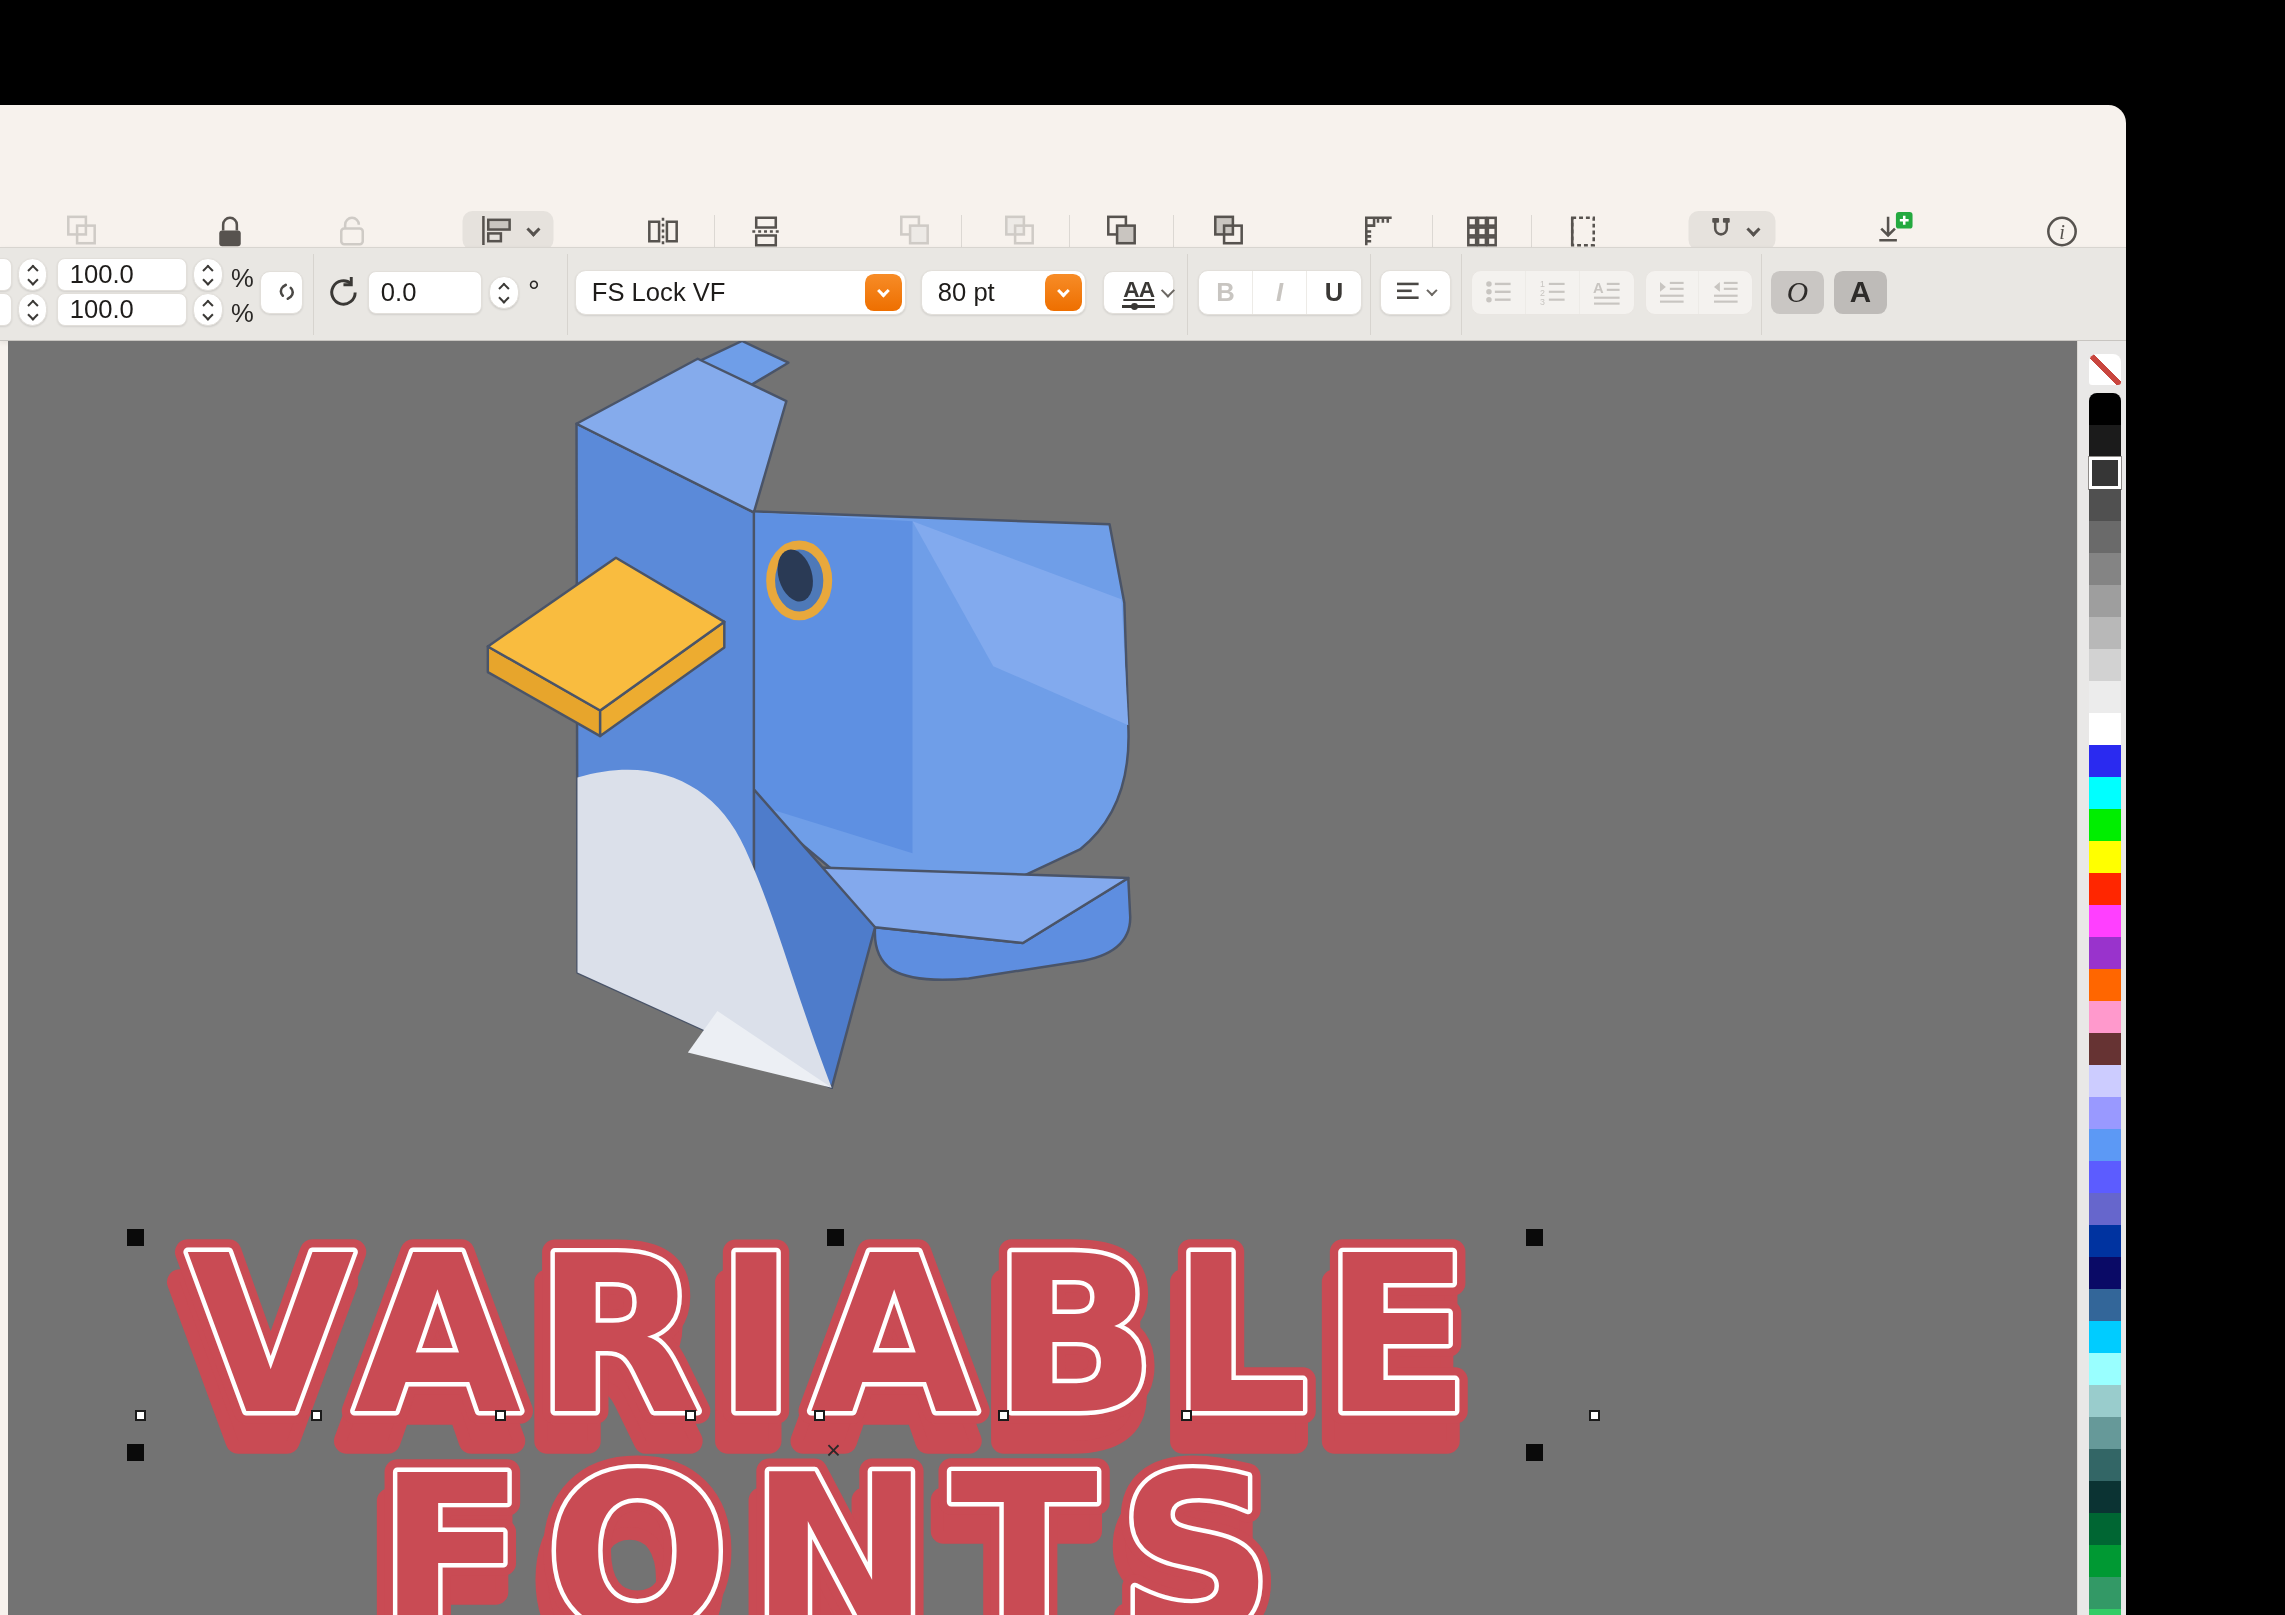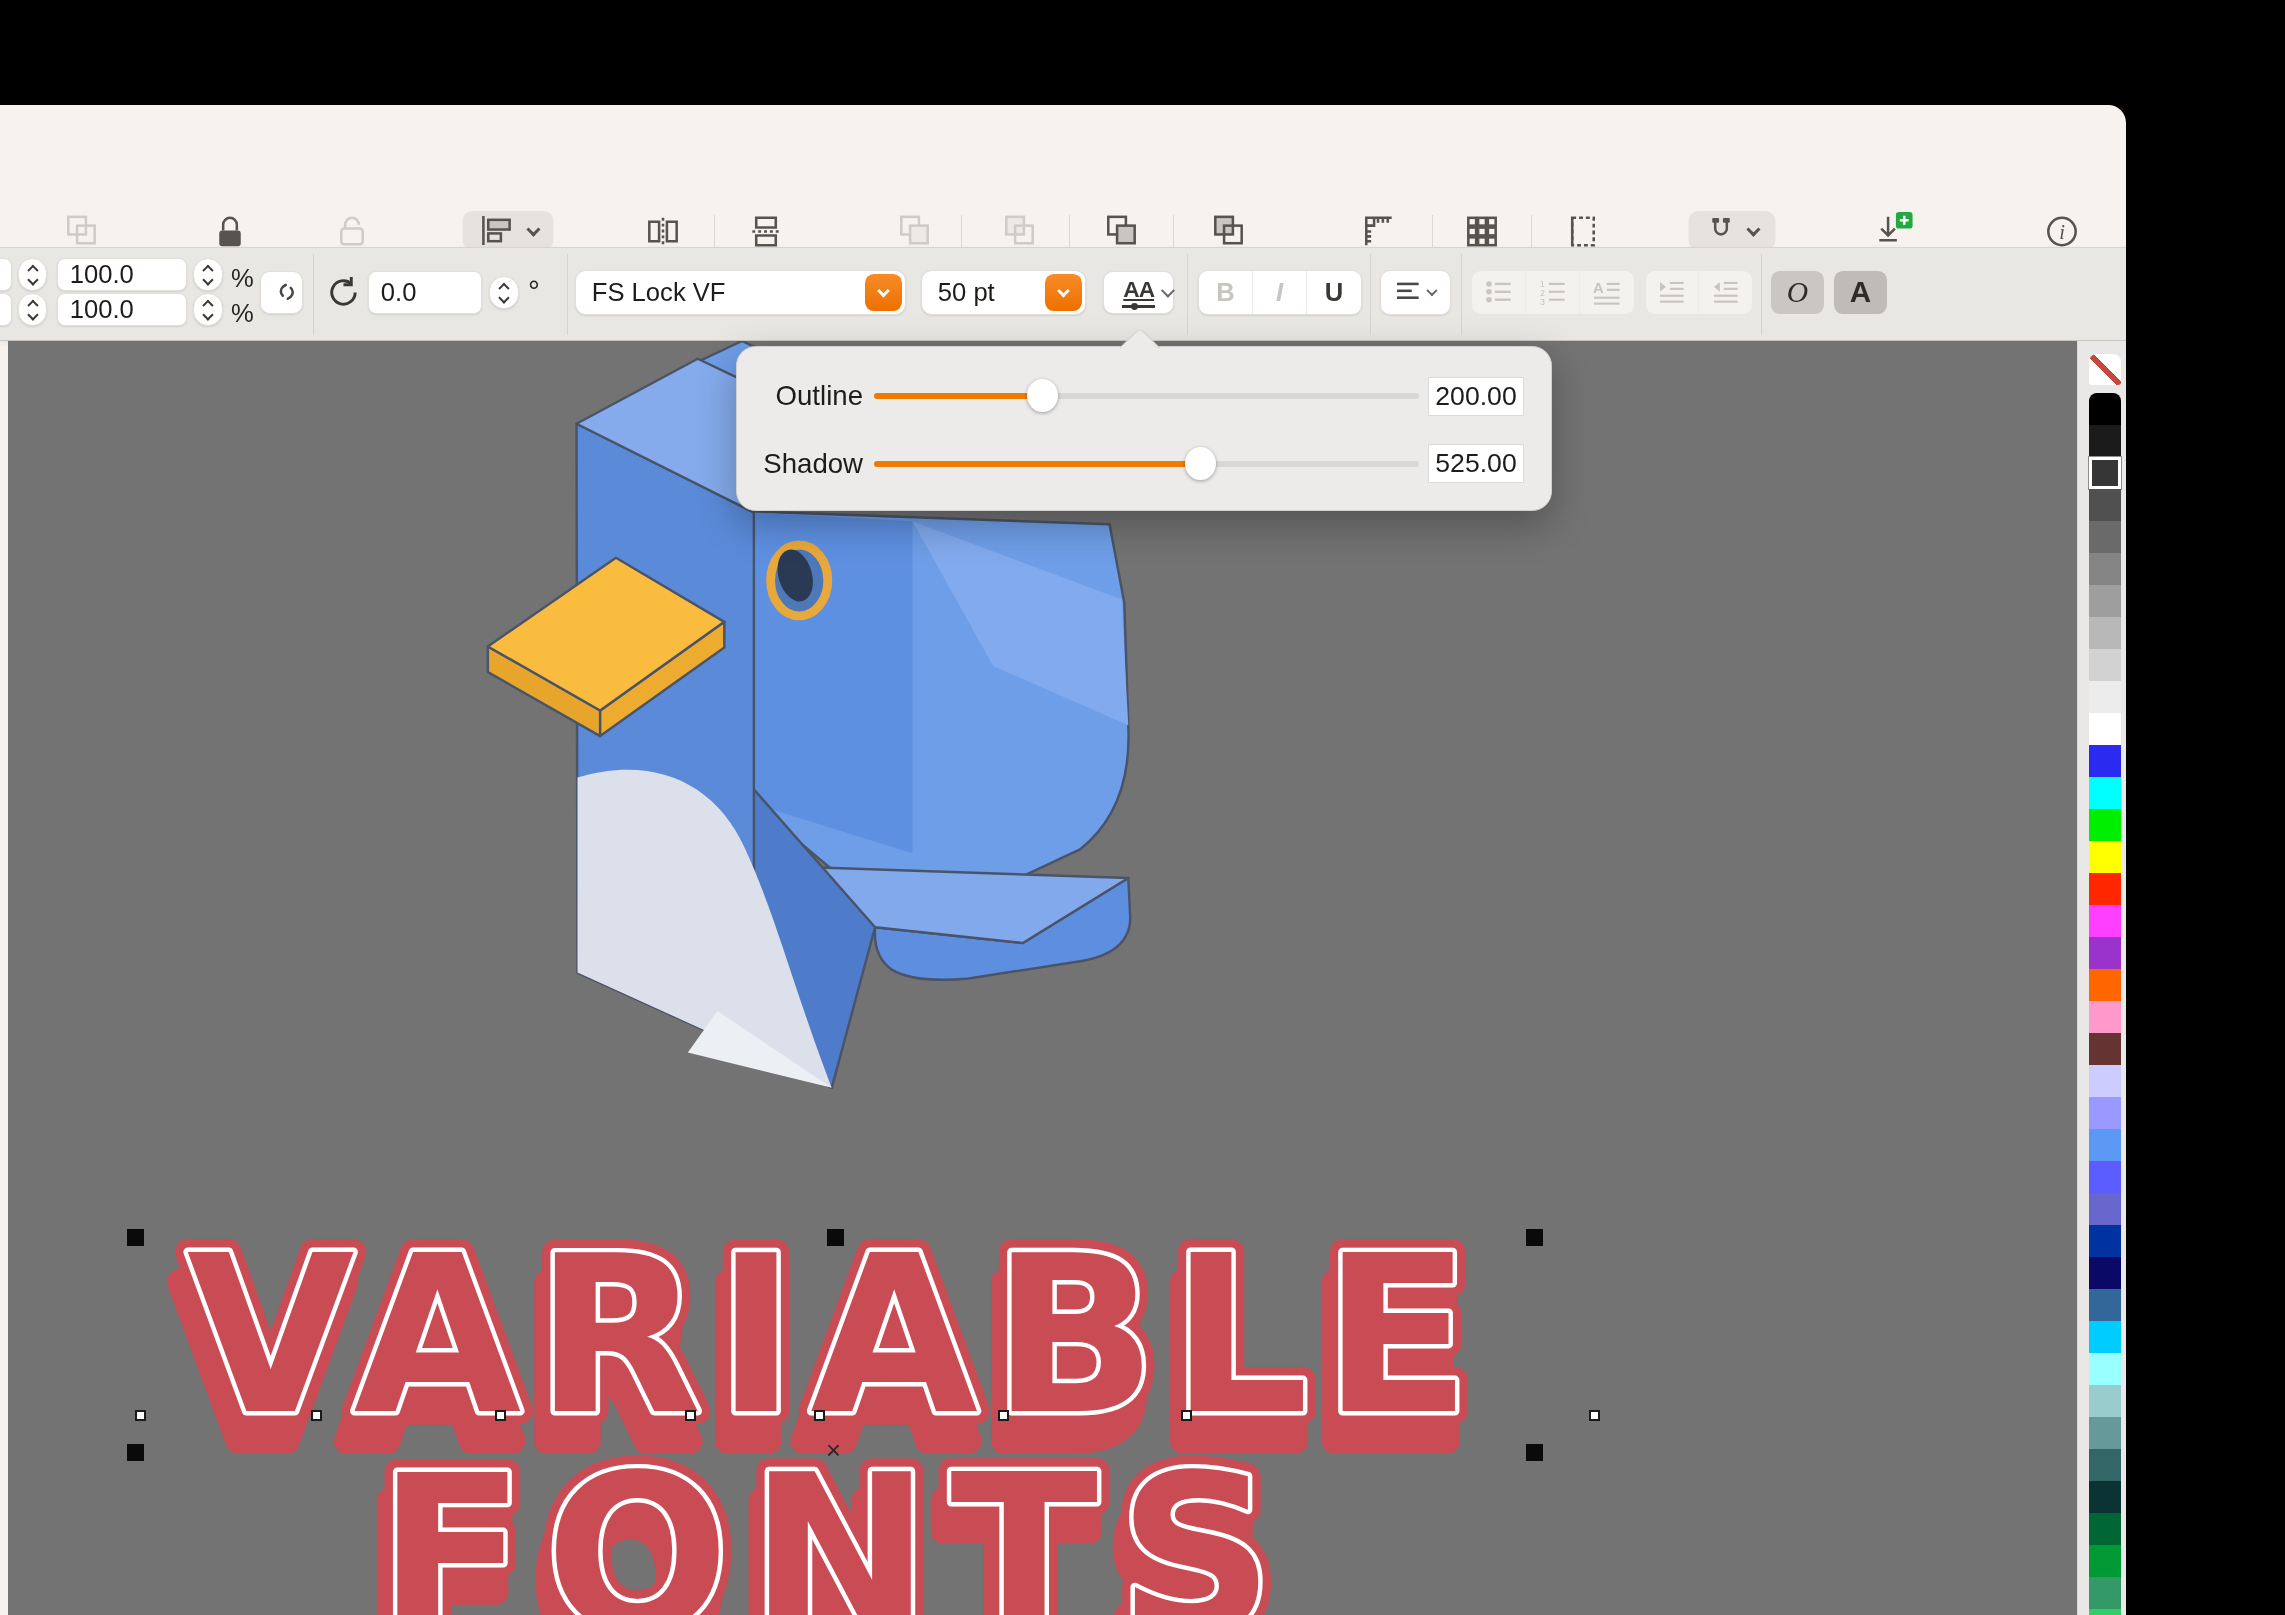--- a/index.html
+++ b/index.html
@@ -328,21 +328,21 @@
     <div class="pb-unit" style="left:528px;top:25.6px;font-size:29.6px;">°</div>
     <div class="pb-sep" style="left:567px;"></div>
 
     <div class="combo" style="left:575px;width:331px;">
       <span class="txt">FS Lock VF</span>
       <div class="orange">
           <div class="c"></div>
         </div>
     </div>
     <div class="combo" style="left:921px;width:165px;">
-      <span class="txt">50 pt</span>
+      <span class="txt">80 pt</span>
       <div class="orange">
           <div class="c"></div>
         </div>
     </div>
 
     <div class="pb-btn" style="left:1103px;width:71px;gap:7.9px;">
       <div style="display:flex;flex-direction:column;align-items:center;">
         <span style="font-size:22.7px;font-weight:bold;color:#3A3835;letter-spacing:-1px;text-decoration:underline;">AA</span>
         <div style="width:33px;height:2.5px;background:#3A3835;position:relative;margin-top:2px;">
           <div style="position:absolute;left:8.9px;top:-2.5px;width:6.9px;height:6.9px;border-radius:50%;background:#3A3835;"></div>
@@ -515,39 +515,20 @@
         <div class="node-marker" style="left: 303px;"></div>
         <div class="node-marker" style="left: 487px;"></div>
         <div class="node-marker" style="left: 677px;"></div>
         <div class="node-marker" style="left: 806px;"></div>
         <div class="node-marker" style="left: 990px;"></div>
         <div class="node-marker" style="left: 1173px;"></div>
         <div class="node-marker" style="left: 1581px;"></div>
       </div>
   </div>
 
-  <div class="popover">
-    <div class="arrow"></div>
-    <div class="pop-row" style="top:27.6px;">
-      <div class="pop-label">Outline</div>
-      <div class="slider">
-        <div class="fill" style="width: 31%; background: rgb(238, 124, 4);"></div>
-        <div class="thumb" style="left: 31%;"></div>
-      </div>
-      <div class="pop-value">200.00</div>
-    </div>
-    <div class="pop-row" style="top:95px;">
-      <div class="pop-label">Shadow</div>
-      <div class="slider">
-        <div class="fill" style="width: 60%; background: rgb(238, 124, 4);"></div>
-        <div class="thumb" style="left: 60%;"></div>
-      </div>
-      <div class="pop-value">525.00</div>
-    </div>
-  </div>
 
   <div class="palette-strip">
     <div class="no-color"></div>
     <div class="swatch-col">
         <div class="swatch" style="background: rgb(0, 0, 0);"></div>
         <div class="swatch" style="background: rgb(27, 27, 27);"></div>
         <div class="swatch selected" style="background: rgb(54, 54, 54);"></div>
         <div class="swatch" style="background: rgb(80, 80, 80);"></div>
         <div class="swatch" style="background: rgb(106, 106, 106);"></div>
         <div class="swatch" style="background: rgb(132, 132, 132);"></div>

